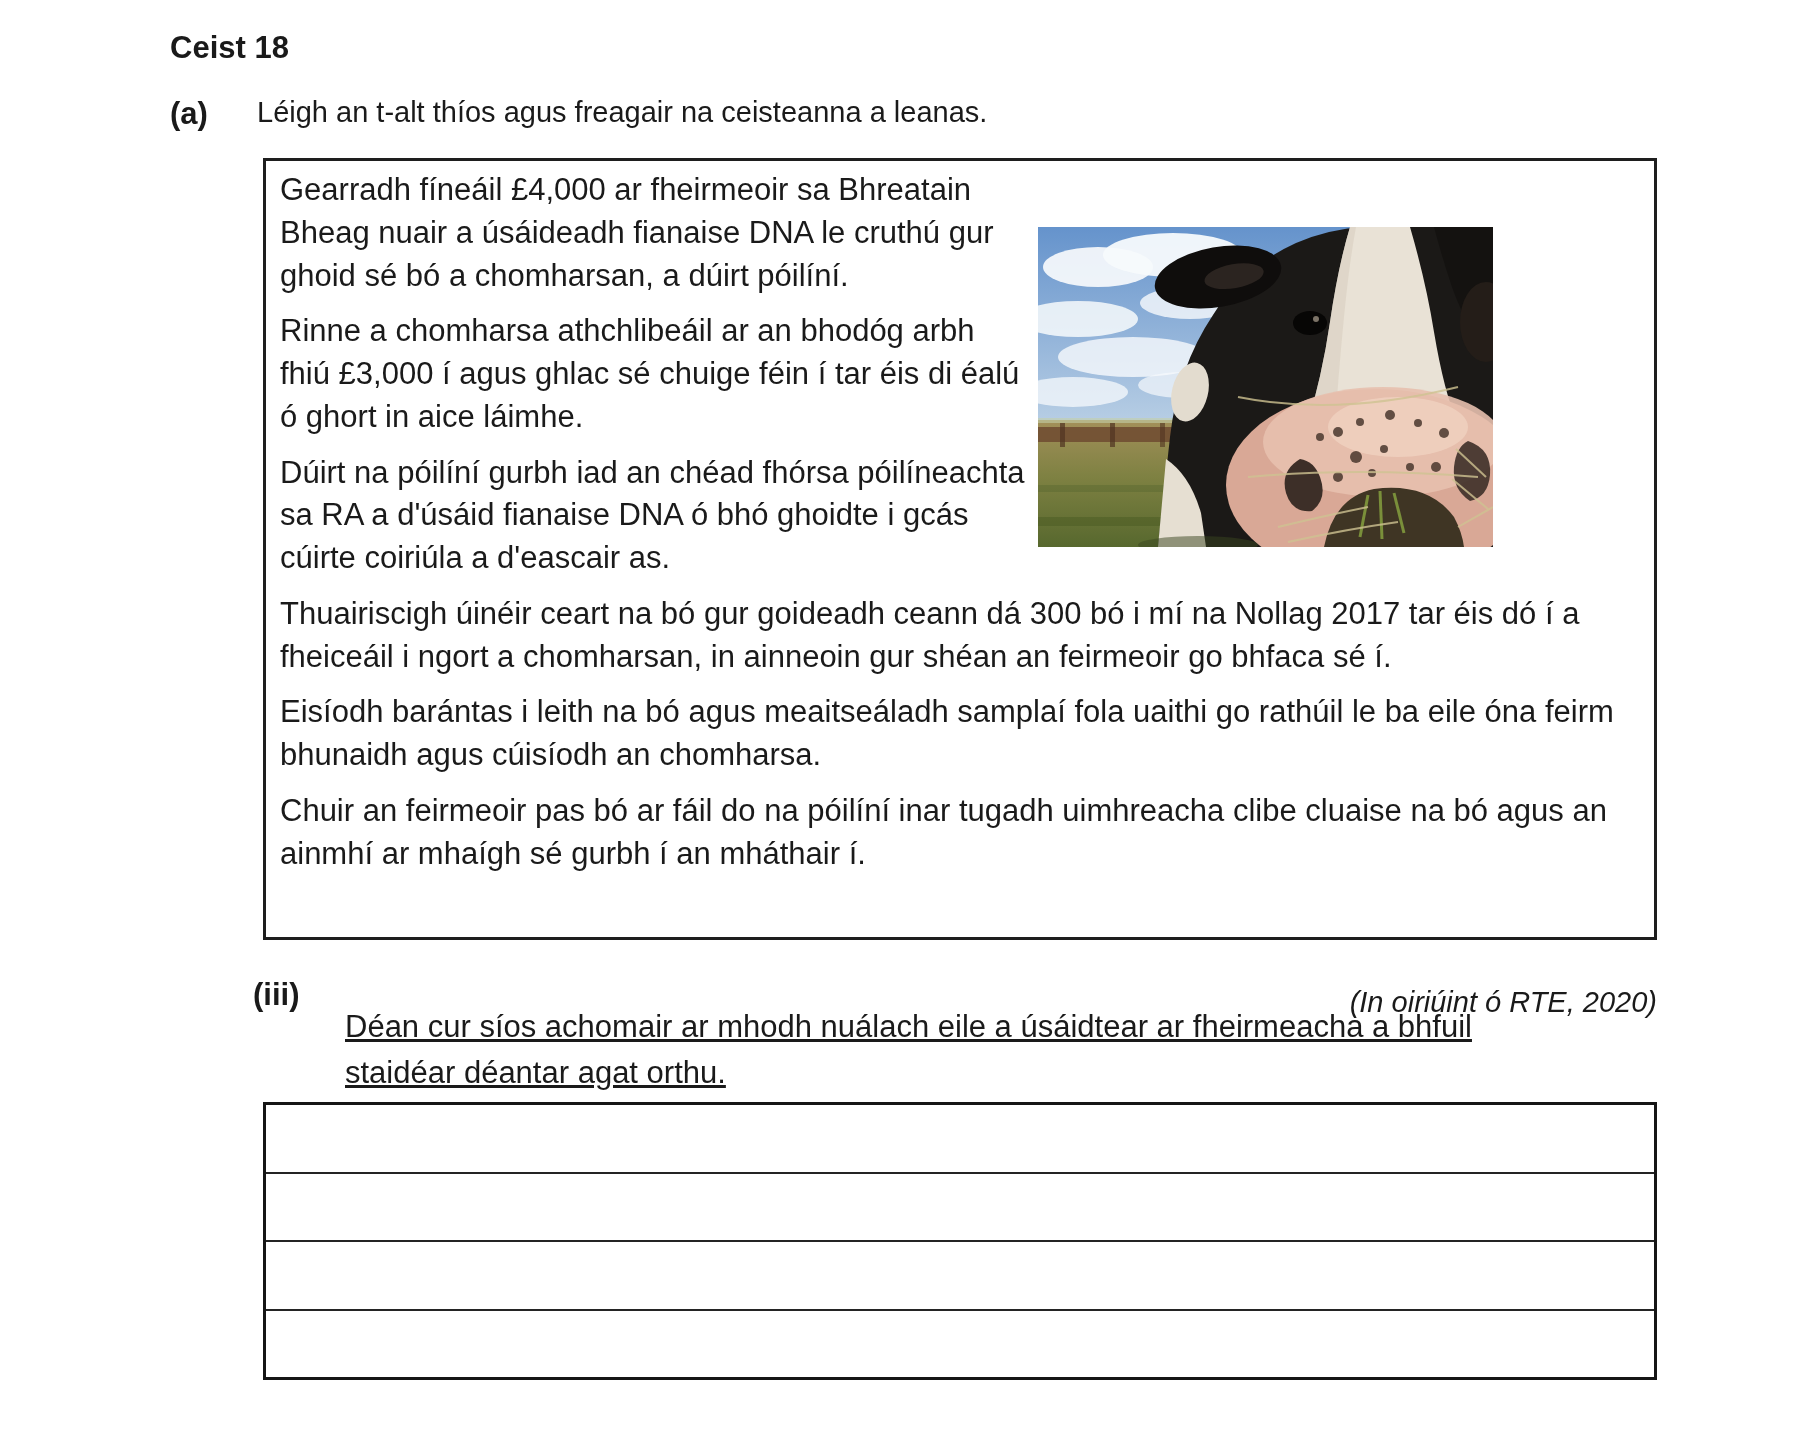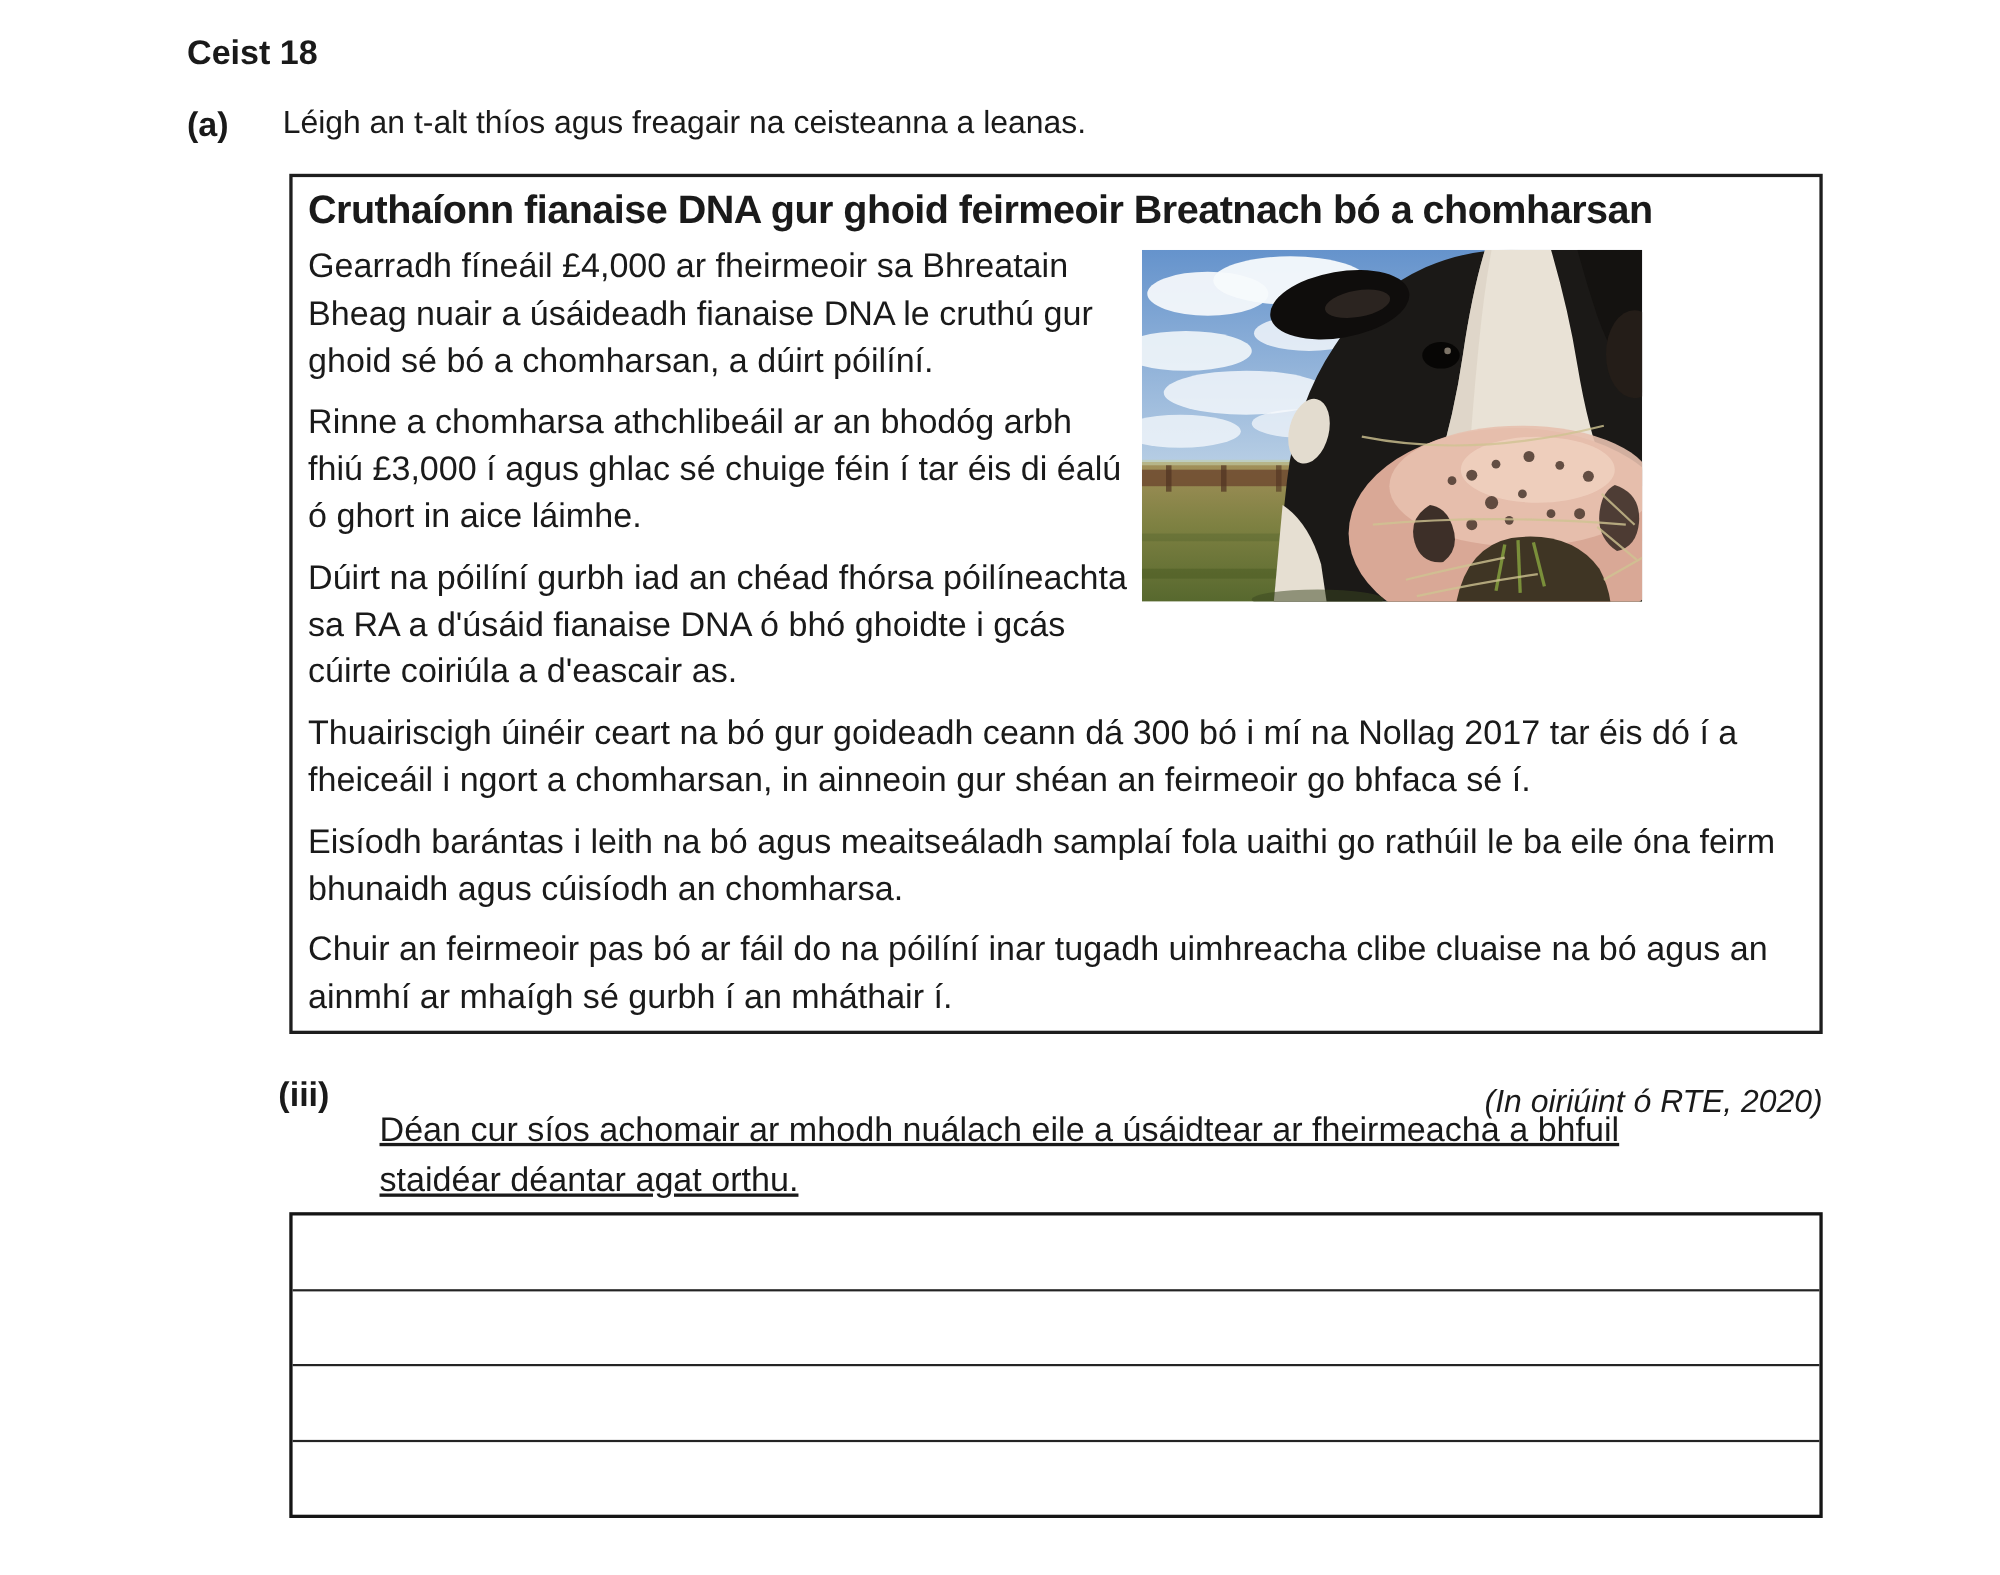--- a/index.html
+++ b/index.html
@@ -49,21 +49,20 @@
 </style>
 </head>
 <body>
 
 <div id="ceist-heading" class="abs">Ceist 18</div>
 
 <div id="part-a-label" class="abs">(a)</div>
 <div id="part-a-instruction" class="abs">Léigh an t-alt thíos agus freagair na ceisteanna a leanas.</div>
 
 <div id="article-box" class="abs">
-  <div id="article-headline">Cruthaíonn fianaise DNA gur ghoid feirmeoir Breatnach bó a chomharsan</div>
 
   <div id="cow-photo" class="abs">
     <svg viewBox="0 0 455 320" xmlns="http://www.w3.org/2000/svg">
       <defs>
         <linearGradient id="skyG" x1="0" y1="0" x2="0" y2="1">
           <stop offset="0" stop-color="#6593cc"></stop>
           <stop offset="1" stop-color="#bdd2e6"></stop>
         </linearGradient>
         <linearGradient id="grassG" x1="0" y1="0" x2="0" y2="1">
           <stop offset="0" stop-color="#a3905a"></stop>

